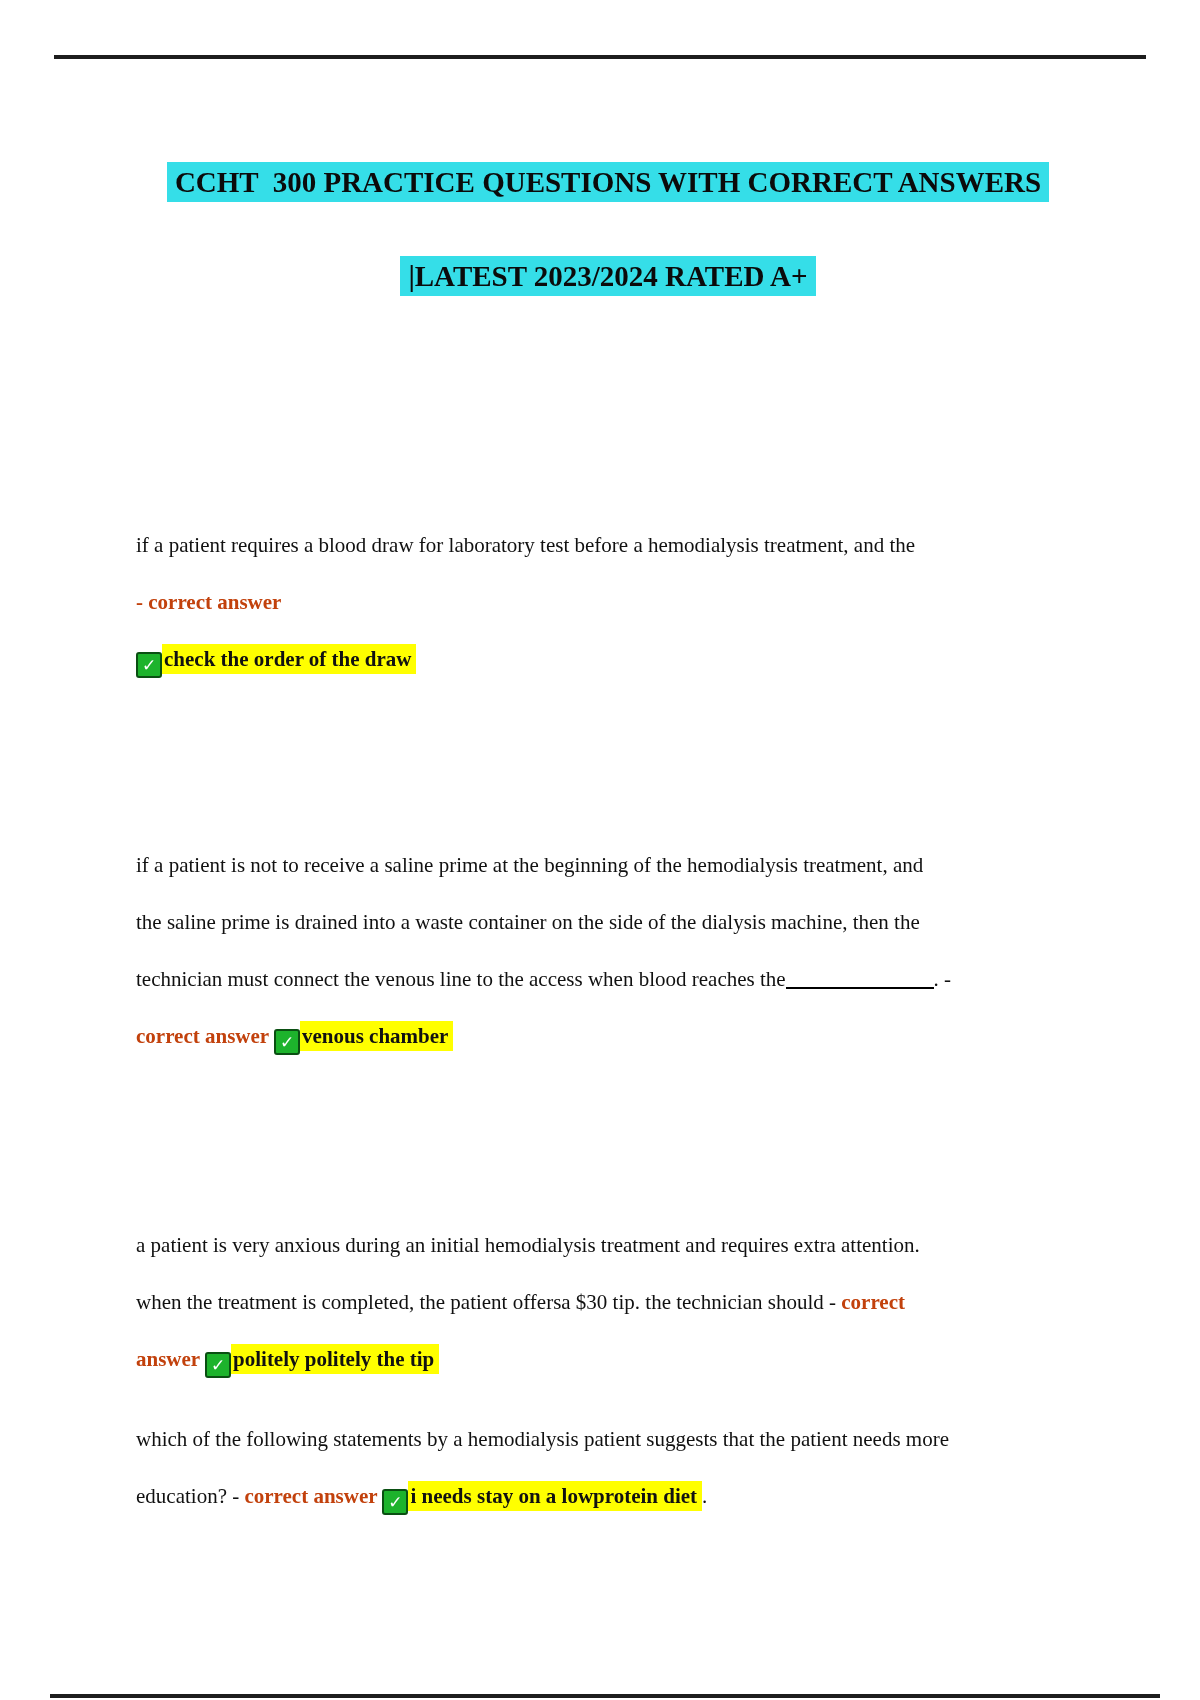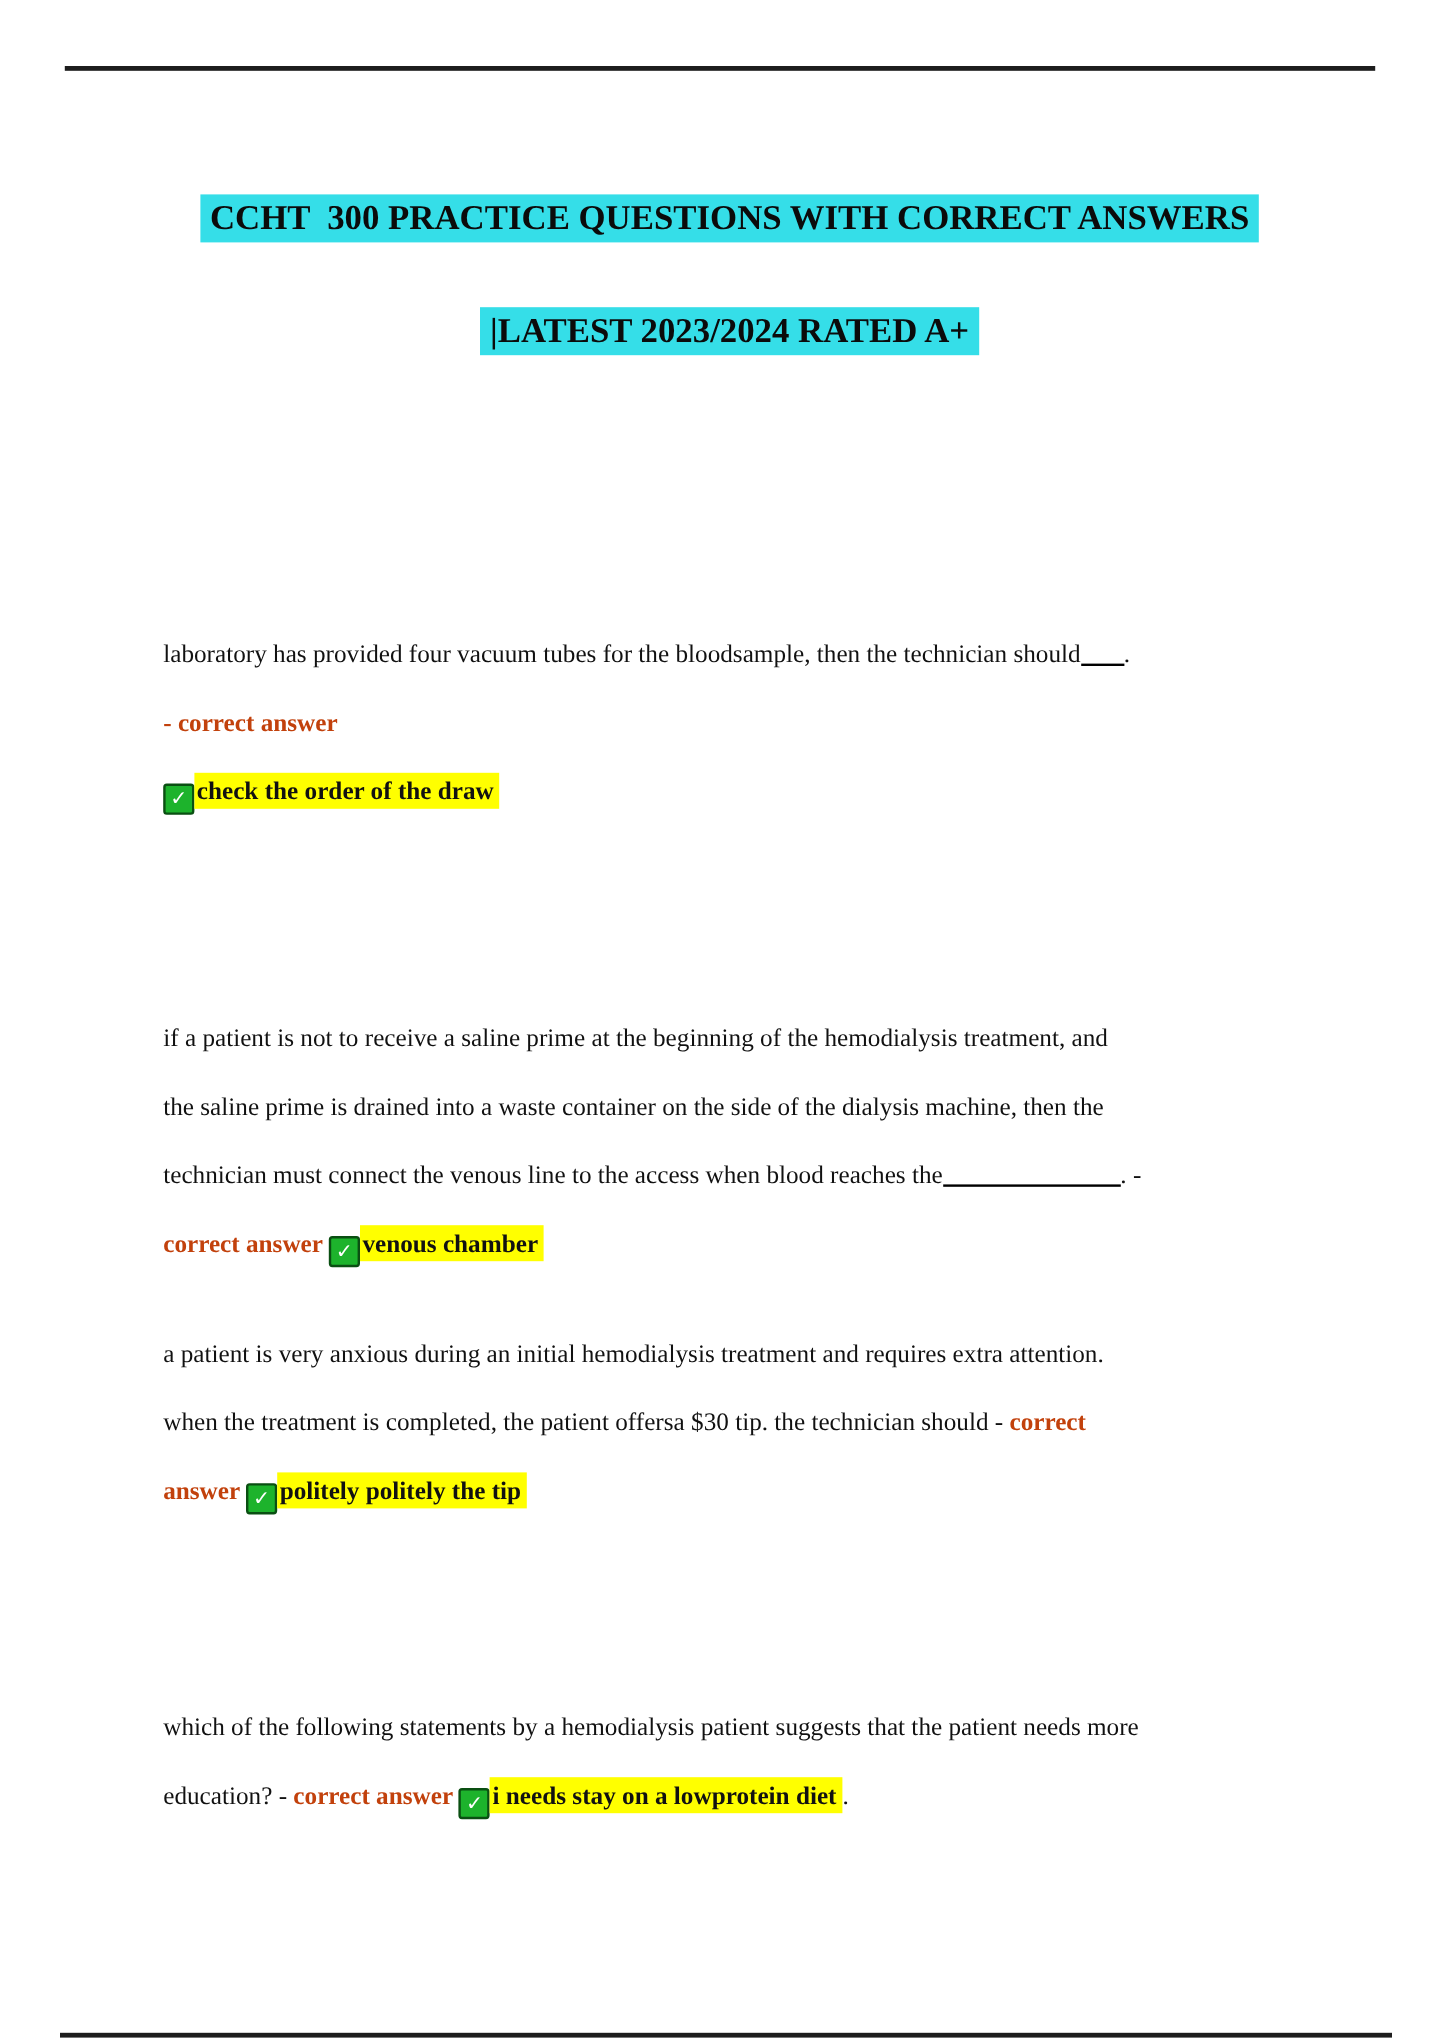--- a/index.html
+++ b/index.html
@@ -26,21 +26,21 @@
     font-size:29px;
     line-height:40px;
     padding:0 8px;
     white-space:pre;
     margin-top:40px;
   }
 
   .qblock { position:absolute; left:136px; right:40px; }
   .q1 { top:517px; }
   .q2 { top:837px; }
-  .q3 { top:1100px; }
+  .q3 { top:1217px; }
   .q4 { top:1411px; }
   .line {
     height:57px; line-height:57px;
     font-size:21px; white-space:pre;
   }
   .grn { color:#c2410c; font-weight:bold;text-align:center; }
   .hl-y {
     background:#ffff00;
     padding:3px 5px 3px 2px;
     font-weight:bold;
@@ -75,21 +75,21 @@
 
   <div class="title-row t1">
     <span class="hl-c">CCHT  300 PRACTICE QUESTIONS WITH CORRECT ANSWERS</span>
   </div>
 
   <div class="title-row t2">
     <span class="hl-c">|LATEST 2023/2024 RATED A+</span>
   </div>
 
   <div class="qblock q1">
-    <div class="line"><span>laboratory has provided four vacuum tubes for the bloodsample, then the technician should</span><span class="blank blank-s"></span><span>.</span></div>
+    <div class="line"><span>if a patient requires a blood draw for laboratory test before a hemodialysis treatment, and the</span></div>
     <div class="line"><span class="grn">- correct answer</span></div>
     <div class="line"><span class="chk">✓</span><span class="hl-y">check the order of the draw</span></div>
   </div>
 
   <div class="qblock q2">
     <div class="line"><span>if a patient is not to receive a saline prime at the beginning of the hemodialysis treatment, and</span></div>
     <div class="line"><span>the saline prime is drained into a waste container on the side of the dialysis machine, then the</span></div>
     <div class="line"><span>technician must connect the venous line to the access when blood reaches the</span><span class="blank blank-l"></span><span>. -</span></div>
     <div class="line"><span class="grn">correct answer </span><span class="chk">✓</span><span class="hl-y">venous chamber</span></div>
   </div>

